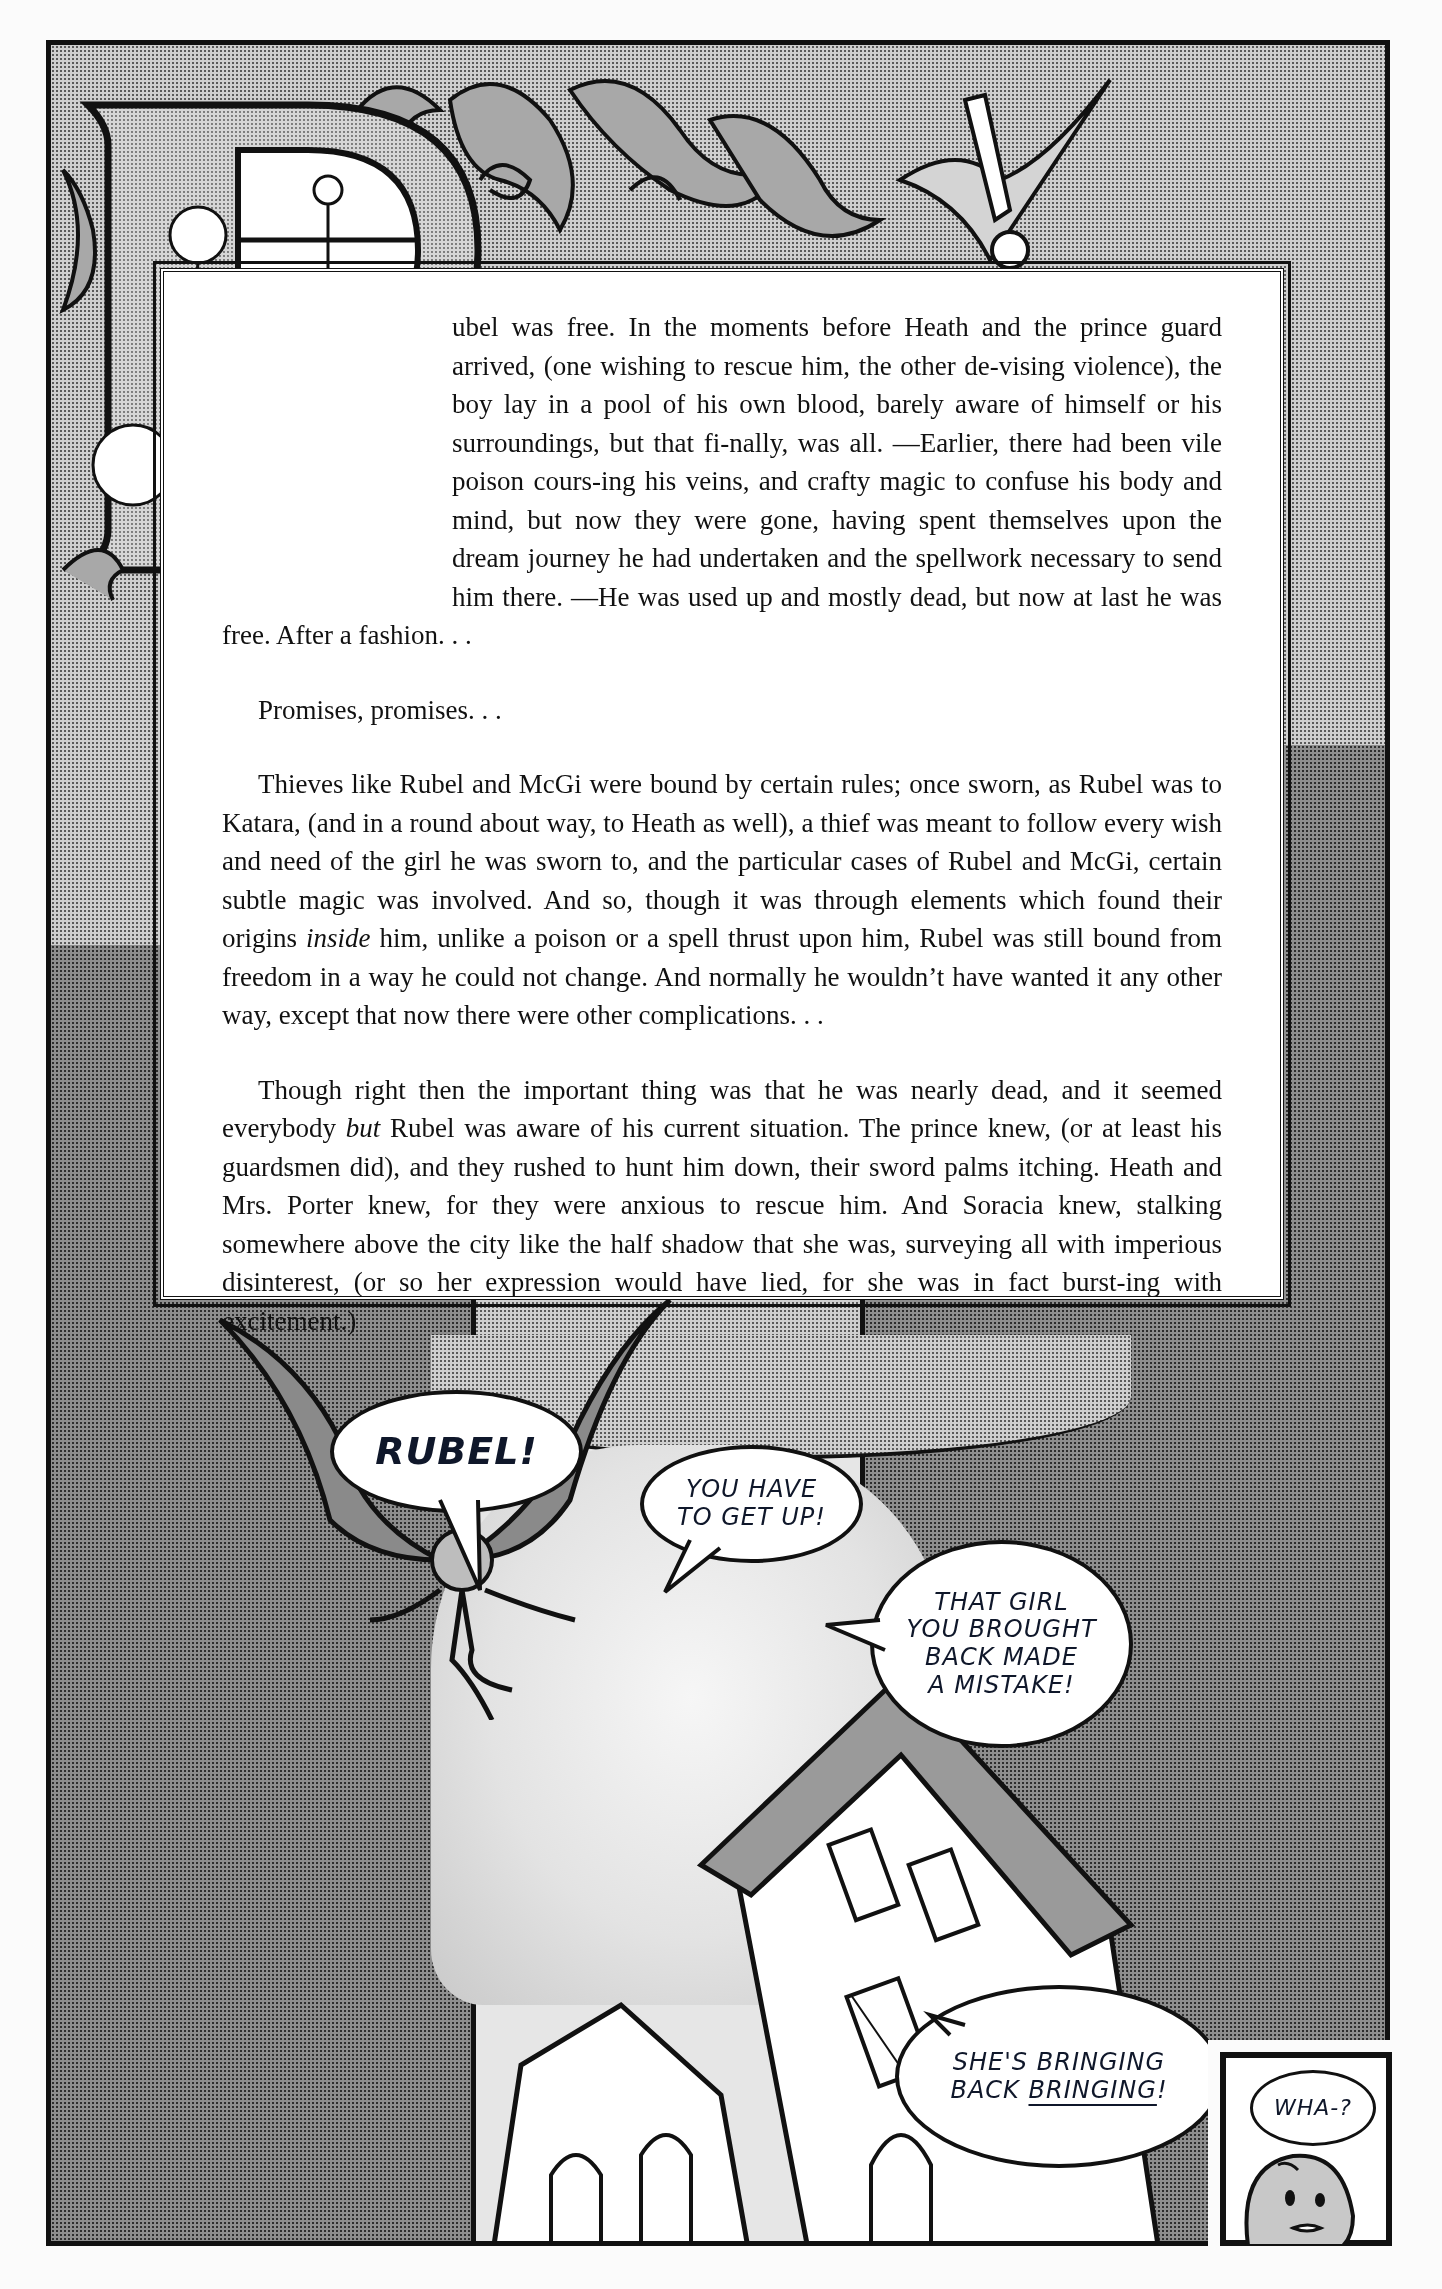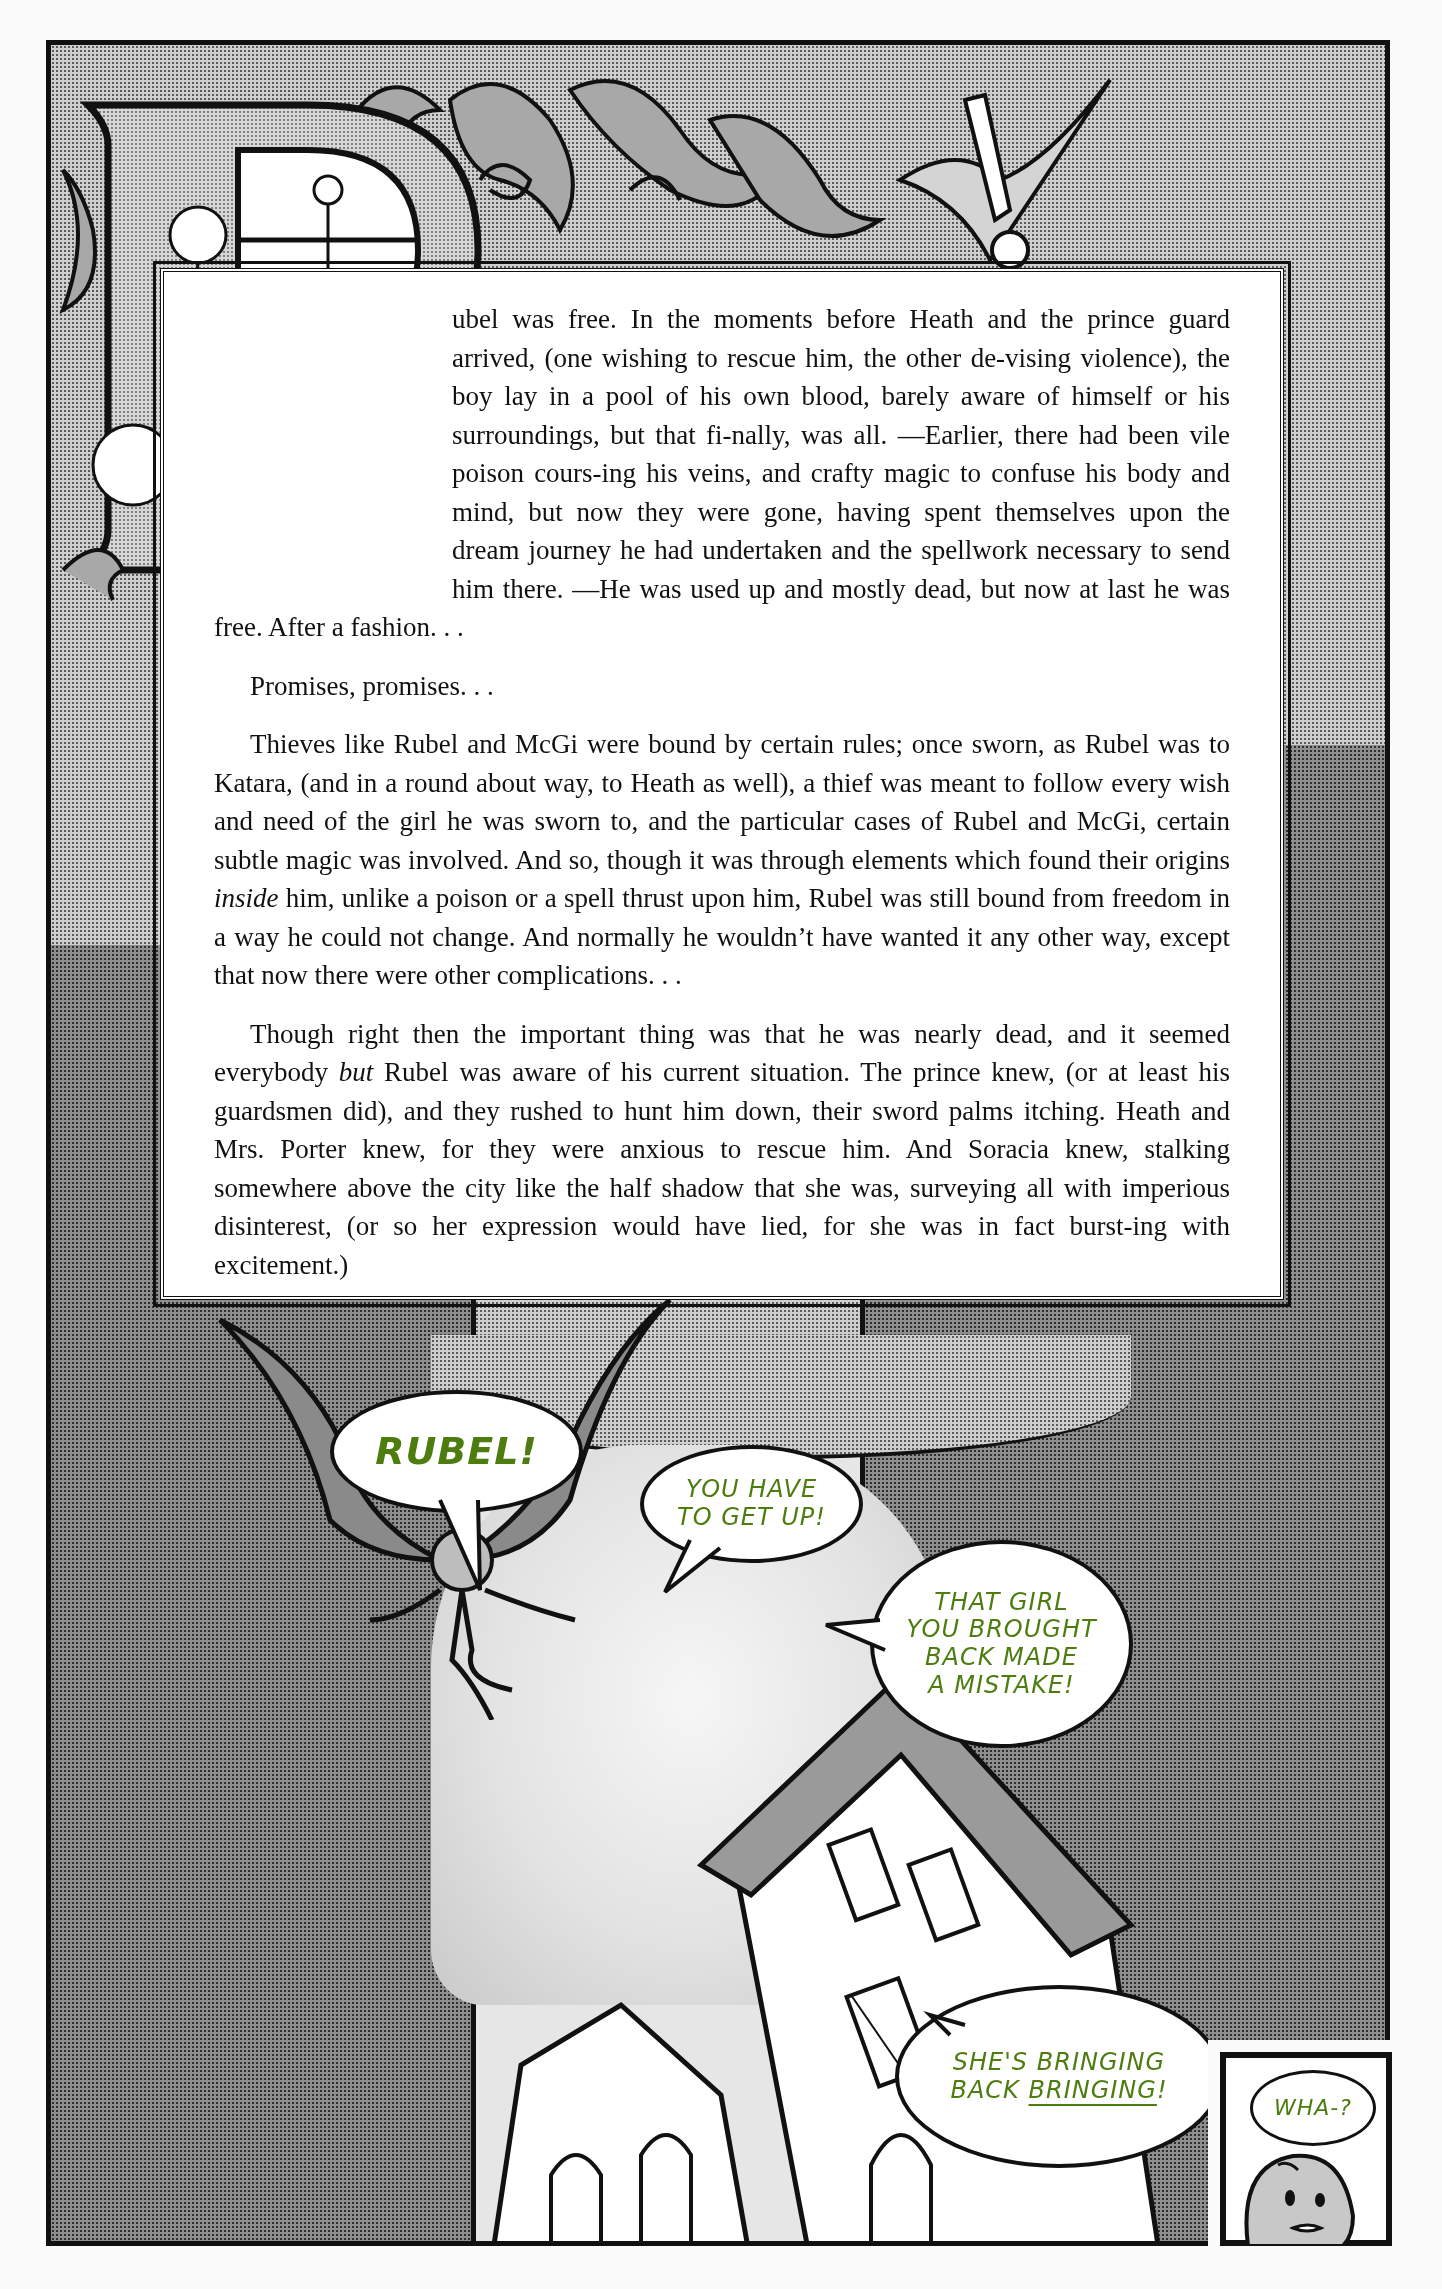--- a/index.html
+++ b/index.html
@@ -10,31 +10,31 @@
   #sky-top{position:absolute;left:0;top:0;width:100%;height:1320px;}
   #rock-left{position:absolute;left:0;top:900px;width:420px;height:1310px;}
   #rock-right{position:absolute;right:0;top:700px;width:520px;height:1500px;}
   #rock-mid{position:absolute;left:380px;top:1290px;width:700px;height:120px;}
   #clouds{position:absolute;left:380px;top:1400px;width:520px;height:560px;background:radial-gradient(ellipse at 50% 45%,#f6f6f6 0%,#e3e3e3 55%,#c9c9c9 100%);border-radius:40% 40% 10% 10%;}
   #building{position:absolute;left:640px;top:1560px;width:470px;height:660px;}
   #building2{position:absolute;left:440px;top:1900px;width:300px;height:320px;}
   
   #text-box{position:absolute;left:160px;top:268px;width:1124px;height:1032px;background:#fff;border:4px double #111;box-sizing:border-box;outline:3px solid #111;outline-offset:4px;}
   #text-inner{position:absolute;left:50px;top:28px;right:50px;}
-  .para{font-size:27px;line-height:38.5px;text-align:justify;margin:0;hyphens:manual;}
+  .para{font-size:27px;line-height:38.5px;text-align:justify;margin:8px;hyphens:manual;}
   .para .indent{display:inline-block;width:36px;}
   #drop-cap-area{float:left;width:290px;height:330px;margin-left:-52px;margin-top:-28px;}
   .gap{height:20px;}
   
   #drop-cap{position:absolute;left:58px;top:50px;width:450px;height:560px;}
   
   #bat-top{position:absolute;left:880px;top:60px;width:250px;height:230px;}
   #flourish-top{position:absolute;left:330px;top:60px;width:560px;height:220px;}
   
-  .bubble{position:absolute;background:#fff;border:4px solid #111;border-radius:50%;display:flex;align-items:center;justify-content:center;text-align:center;font-family:"DejaVu Sans","Liberation Sans",sans-serif;font-style:italic;font-weight:bold;color:#4d7c0f;letter-spacing:1px;}
+  .bubble{position:absolute;background:#fff;border:4px solid #111;border-radius:50%;display:flex;align-items:center;justify-content:center;text-align:center;font-family:"DejaVu Sans","Liberation Sans",sans-serif;font-style:italic;font-weight:bold;color:#0f172a;letter-spacing:1px;}
   .bubble span{display:block;white-space:pre-line;line-height:1.15;}
   #bubble-rubel{left:330px;top:1390px;width:245px;height:115px;font-size:38px;}
   #bubble-getup{left:640px;top:1445px;width:215px;height:110px;font-size:24px;font-weight:normal;}
   #bubble-girl{left:870px;top:1540px;width:255px;height:200px;font-size:24px;font-weight:normal;}
   #bubble-soldiers{left:895px;top:1985px;width:320px;height:175px;font-size:24px;font-weight:normal;}
   #bubble-soldiers u{text-decoration:underline;text-underline-offset:6px;}
   #bubble-wha{left:1250px;top:2070px;width:120px;height:70px;font-size:22px;font-weight:normal;border-width:3px;}
   
   #inset-panel{position:absolute;left:1220px;top:2052px;width:172px;height:194px;background:#fff;border:6px solid #111;box-sizing:border-box;outline:12px solid #fbfbfb;}
   #varkias-face{position:absolute;left:1238px;top:2140px;width:120px;height:106px;}

